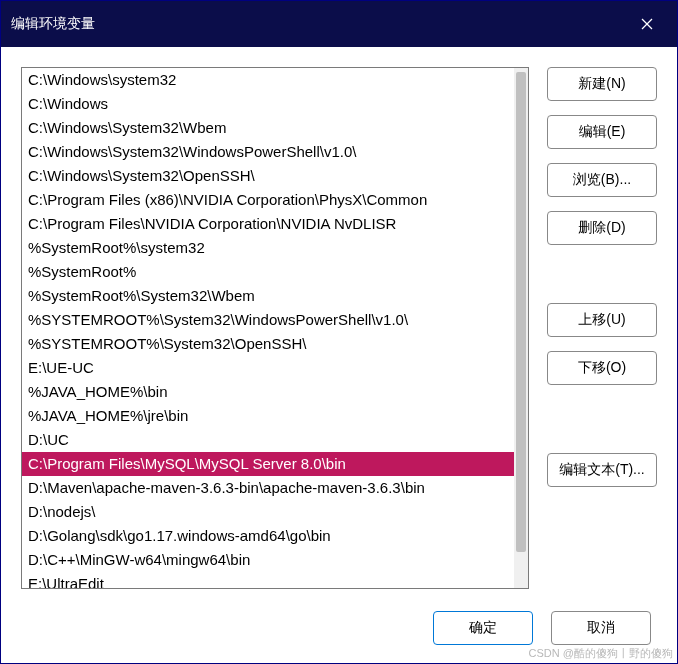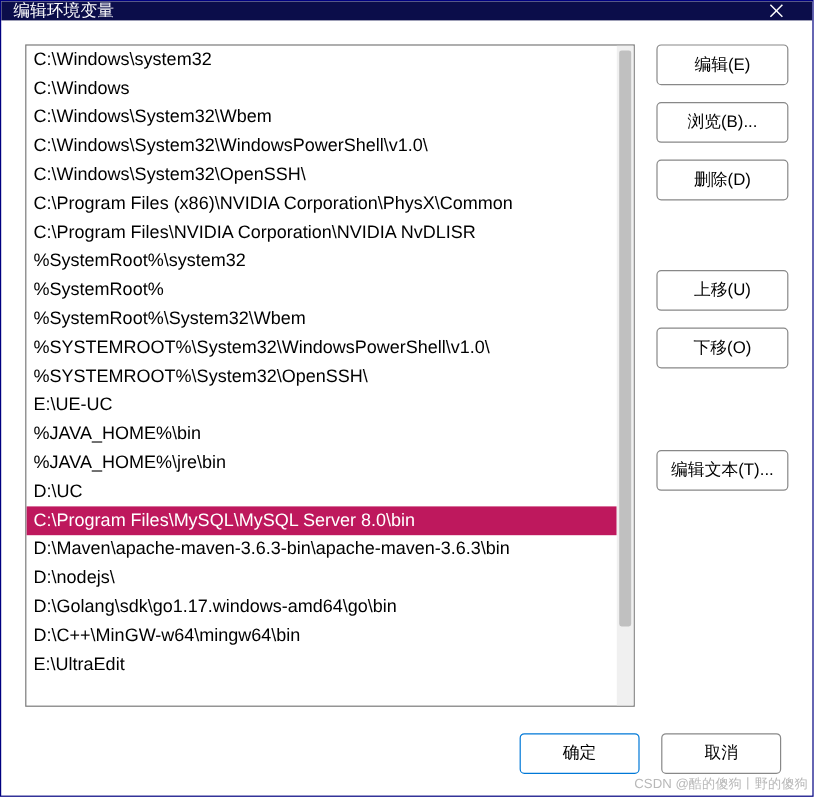--- a/index.html
+++ b/index.html
@@ -11,21 +11,21 @@
     background: #ffffff;
     border: 1px solid #000080;
     display: flex;
     flex-direction: column;
     position: relative;
     overflow: hidden;
   }
   .titlebar {
     background: #0b0d4a;
     color: #ffffff;
-    height: 16px;
+    height: 46px;
     display: flex;
     align-items: center;
     padding: 0 10px;
     flex-shrink: 0;
   }
   .titlebar .title { flex: 1; font-size: 14px; }
   .titlebar .close {
     width: 40px;
     height: 34px;
     display: flex;
@@ -155,20 +155,21 @@
         <div class="list-row">D:\nodejs\</div>
         <div class="list-row">D:\Golang\sdk\go1.17.windows-amd64\go\bin</div>
         <div class="list-row">D:\C++\MinGW-w64\mingw64\bin</div>
         <div class="list-row">E:\UltraEdit</div>
       </div>
     <div class="scrollbar">
       <div class="thumb"></div>
     </div>
   </div>
   <div class="side-buttons">
+    <div class="btn">新建(N)</div>
     <div class="btn">编辑(E)</div>
     <div class="btn">浏览(B)...</div>
     <div class="btn">删除(D)</div>
     <div class="gap"></div>
     <div class="btn">上移(U)</div>
     <div class="btn">下移(O)</div>
     <div class="gap2"></div>
     <div class="btn">编辑文本(T)...</div>
   </div>
 </div>

